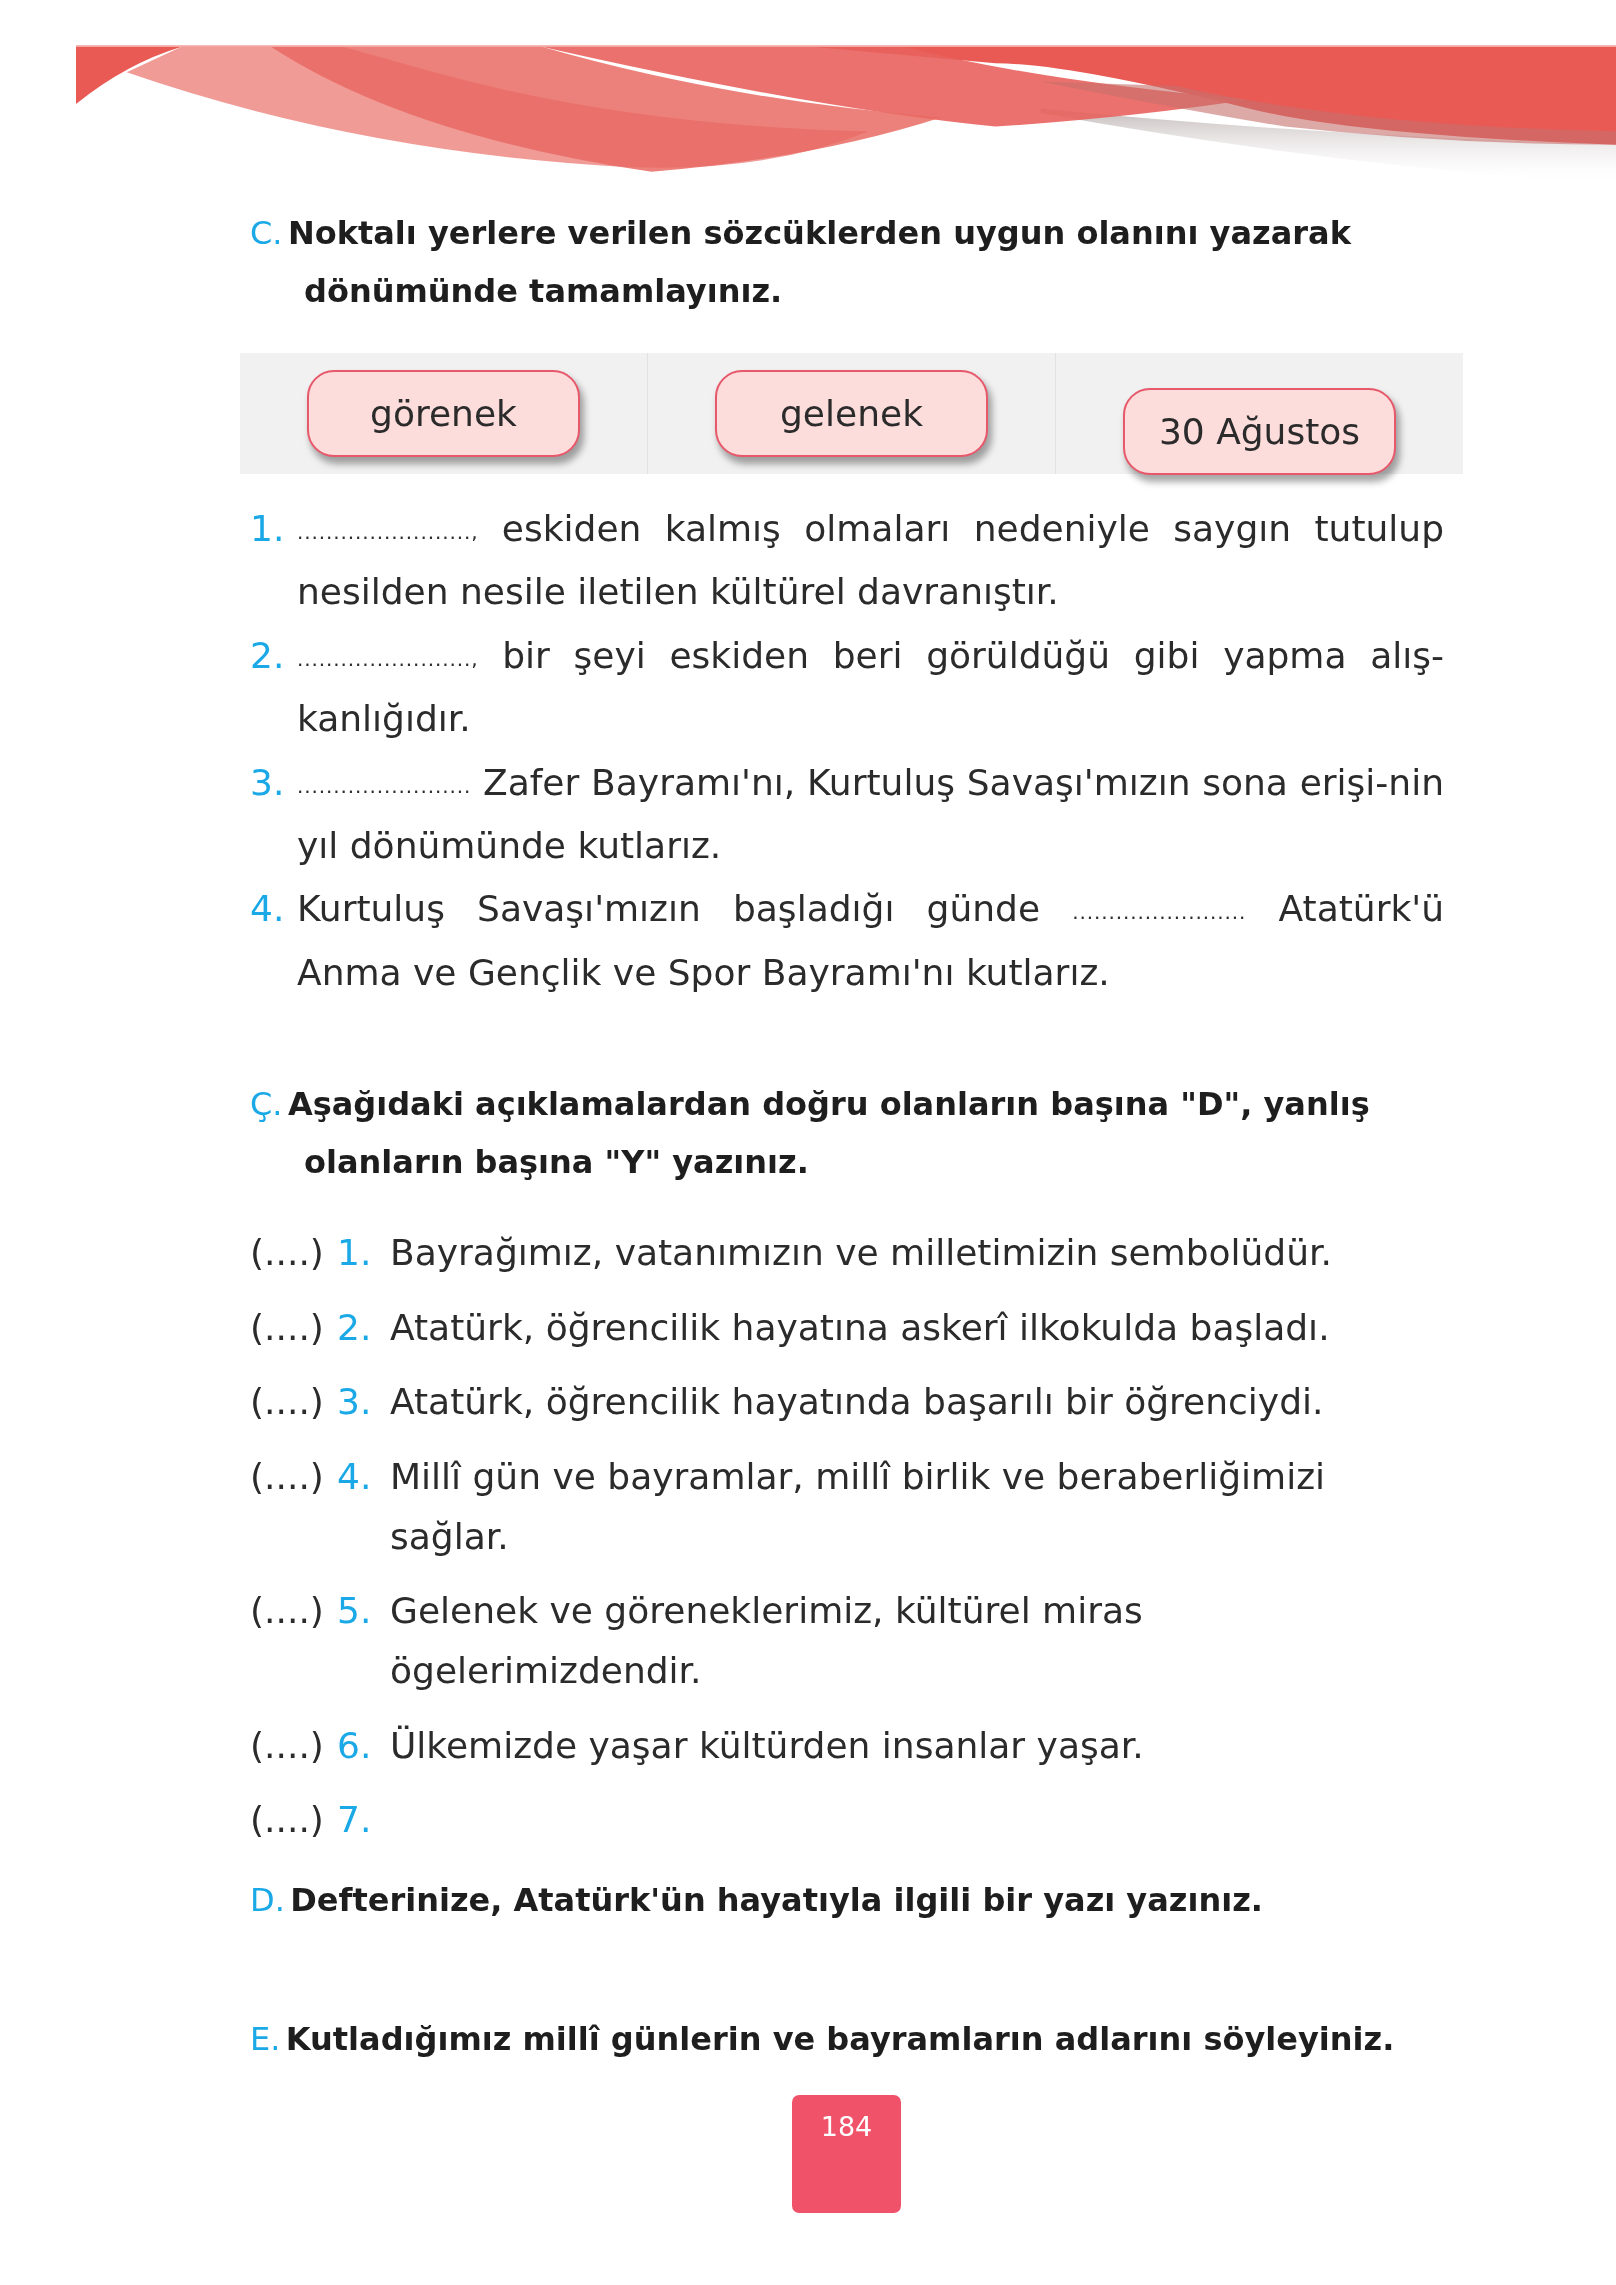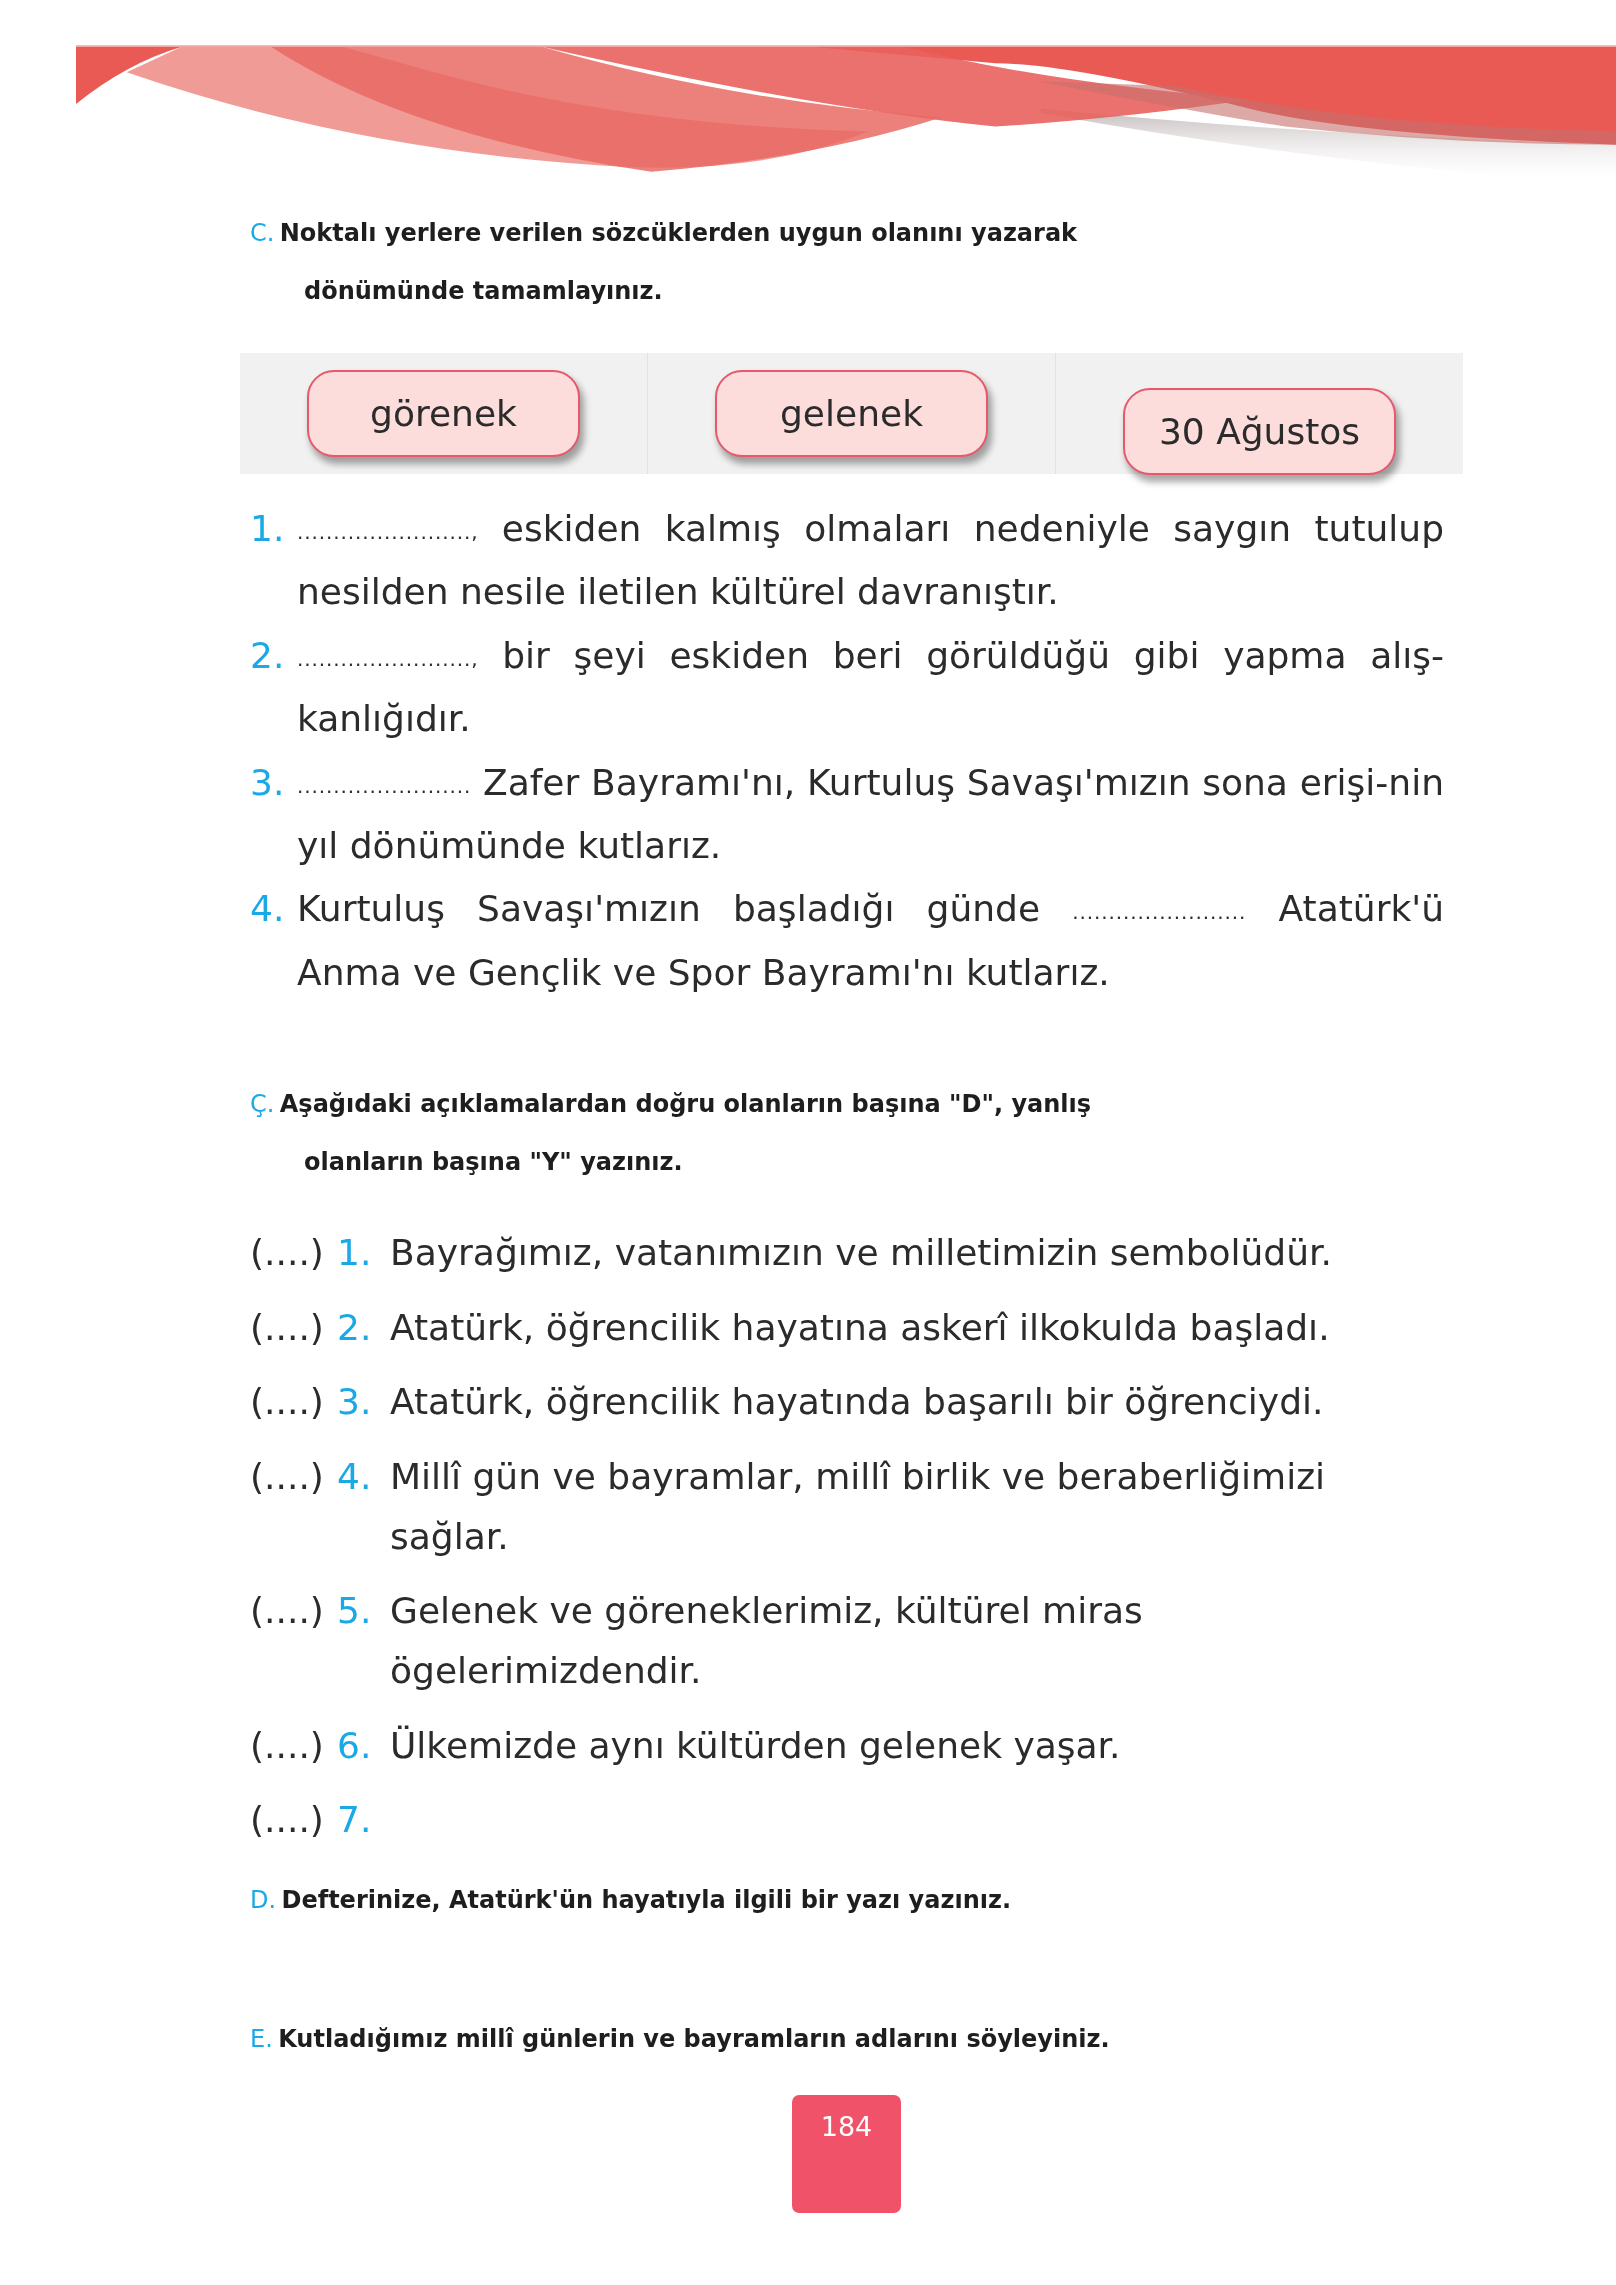--- a/index.html
+++ b/index.html
@@ -6,21 +6,21 @@
   body {
     width: 1617px; height: 2285px; position: relative; overflow: hidden;
     background: #ffffff;
     font-family: "DejaVu Sans", sans-serif;
     color: #2b2b2b;
   }
   .banner { position: absolute; left: 0; top: 0; width: 1617px; height: 208px; }
 
   .section-title {
     position: absolute; left: 250px; width: 1194px;
-    font-size: 24px; line-height: 58px; font-weight: bold; color: #1e1e1e;
+    font-size: 32px; line-height: 58px; font-weight: bold; color: #1e1e1e;
     text-align: justify;
   }
   .section-title .letter { color: #1aa9e6; font-weight: normal; margin-right: 5.4px; }
   .section-title .indent { padding-left: 54px; display: block; text-align: left; }
 
   .word-bank {
     position: absolute; left: 240px; top: 353px; width: 1223px; height: 121px;
     background: #f1f1f1; display: flex; justify-content: space-between;
   }
   .word-cell {
@@ -112,21 +112,21 @@
   <span class="letter">Ç.</span><span>Aşağıdaki açıklamalardan doğru olanların başına "D", yanlış</span>
   <span class="indent">olanların başına "Y" yazınız.</span>
 </div>
 
 <div class="tf-list">
   <div class="tf-item"><span class="paren">(....)</span><span class="num">1.</span><span>Bayrağımız, vatanımızın ve milletimizin sembolüdür.</span></div>
   <div class="tf-item"><span class="paren">(....)</span><span class="num">2.</span><span>Atatürk, öğrencilik hayatına askerî ilkokulda başladı.</span></div>
   <div class="tf-item"><span class="paren">(....)</span><span class="num">3.</span><span>Atatürk, öğrencilik hayatında başarılı bir öğrenciydi.</span></div>
   <div class="tf-item"><span class="paren">(....)</span><span class="num">4.</span><span>Millî gün ve bayramlar, millî birlik ve beraberliğimizi sağlar.</span></div>
   <div class="tf-item"><span class="paren">(....)</span><span class="num">5.</span><span>Gelenek ve göreneklerimiz, kültürel miras ögelerimizdendir.</span></div>
-  <div class="tf-item"><span class="paren">(....)</span><span class="num">6.</span><span>Ülkemizde aynı kültürden gelenek yaşar.</span></div>
+  <div class="tf-item"><span class="paren">(....)</span><span class="num">6.</span><span>Ülkemizde yaşar kültürden insanlar yaşar.</span></div>
   <div class="tf-item"><span class="paren">(....)</span><span class="num">7.</span></div>
 </div>
 
 <div class="section-title" style="top:1871px;">
   <span class="letter">D.</span><span>Defterinize, Atatürk'ün hayatıyla ilgili bir yazı yazınız.</span>
 </div>
 
 <div class="section-title" style="top:2010px;">
   <span class="letter">E.</span><span>Kutladığımız millî günlerin ve bayramların adlarını söyleyiniz.</span>
 </div>

